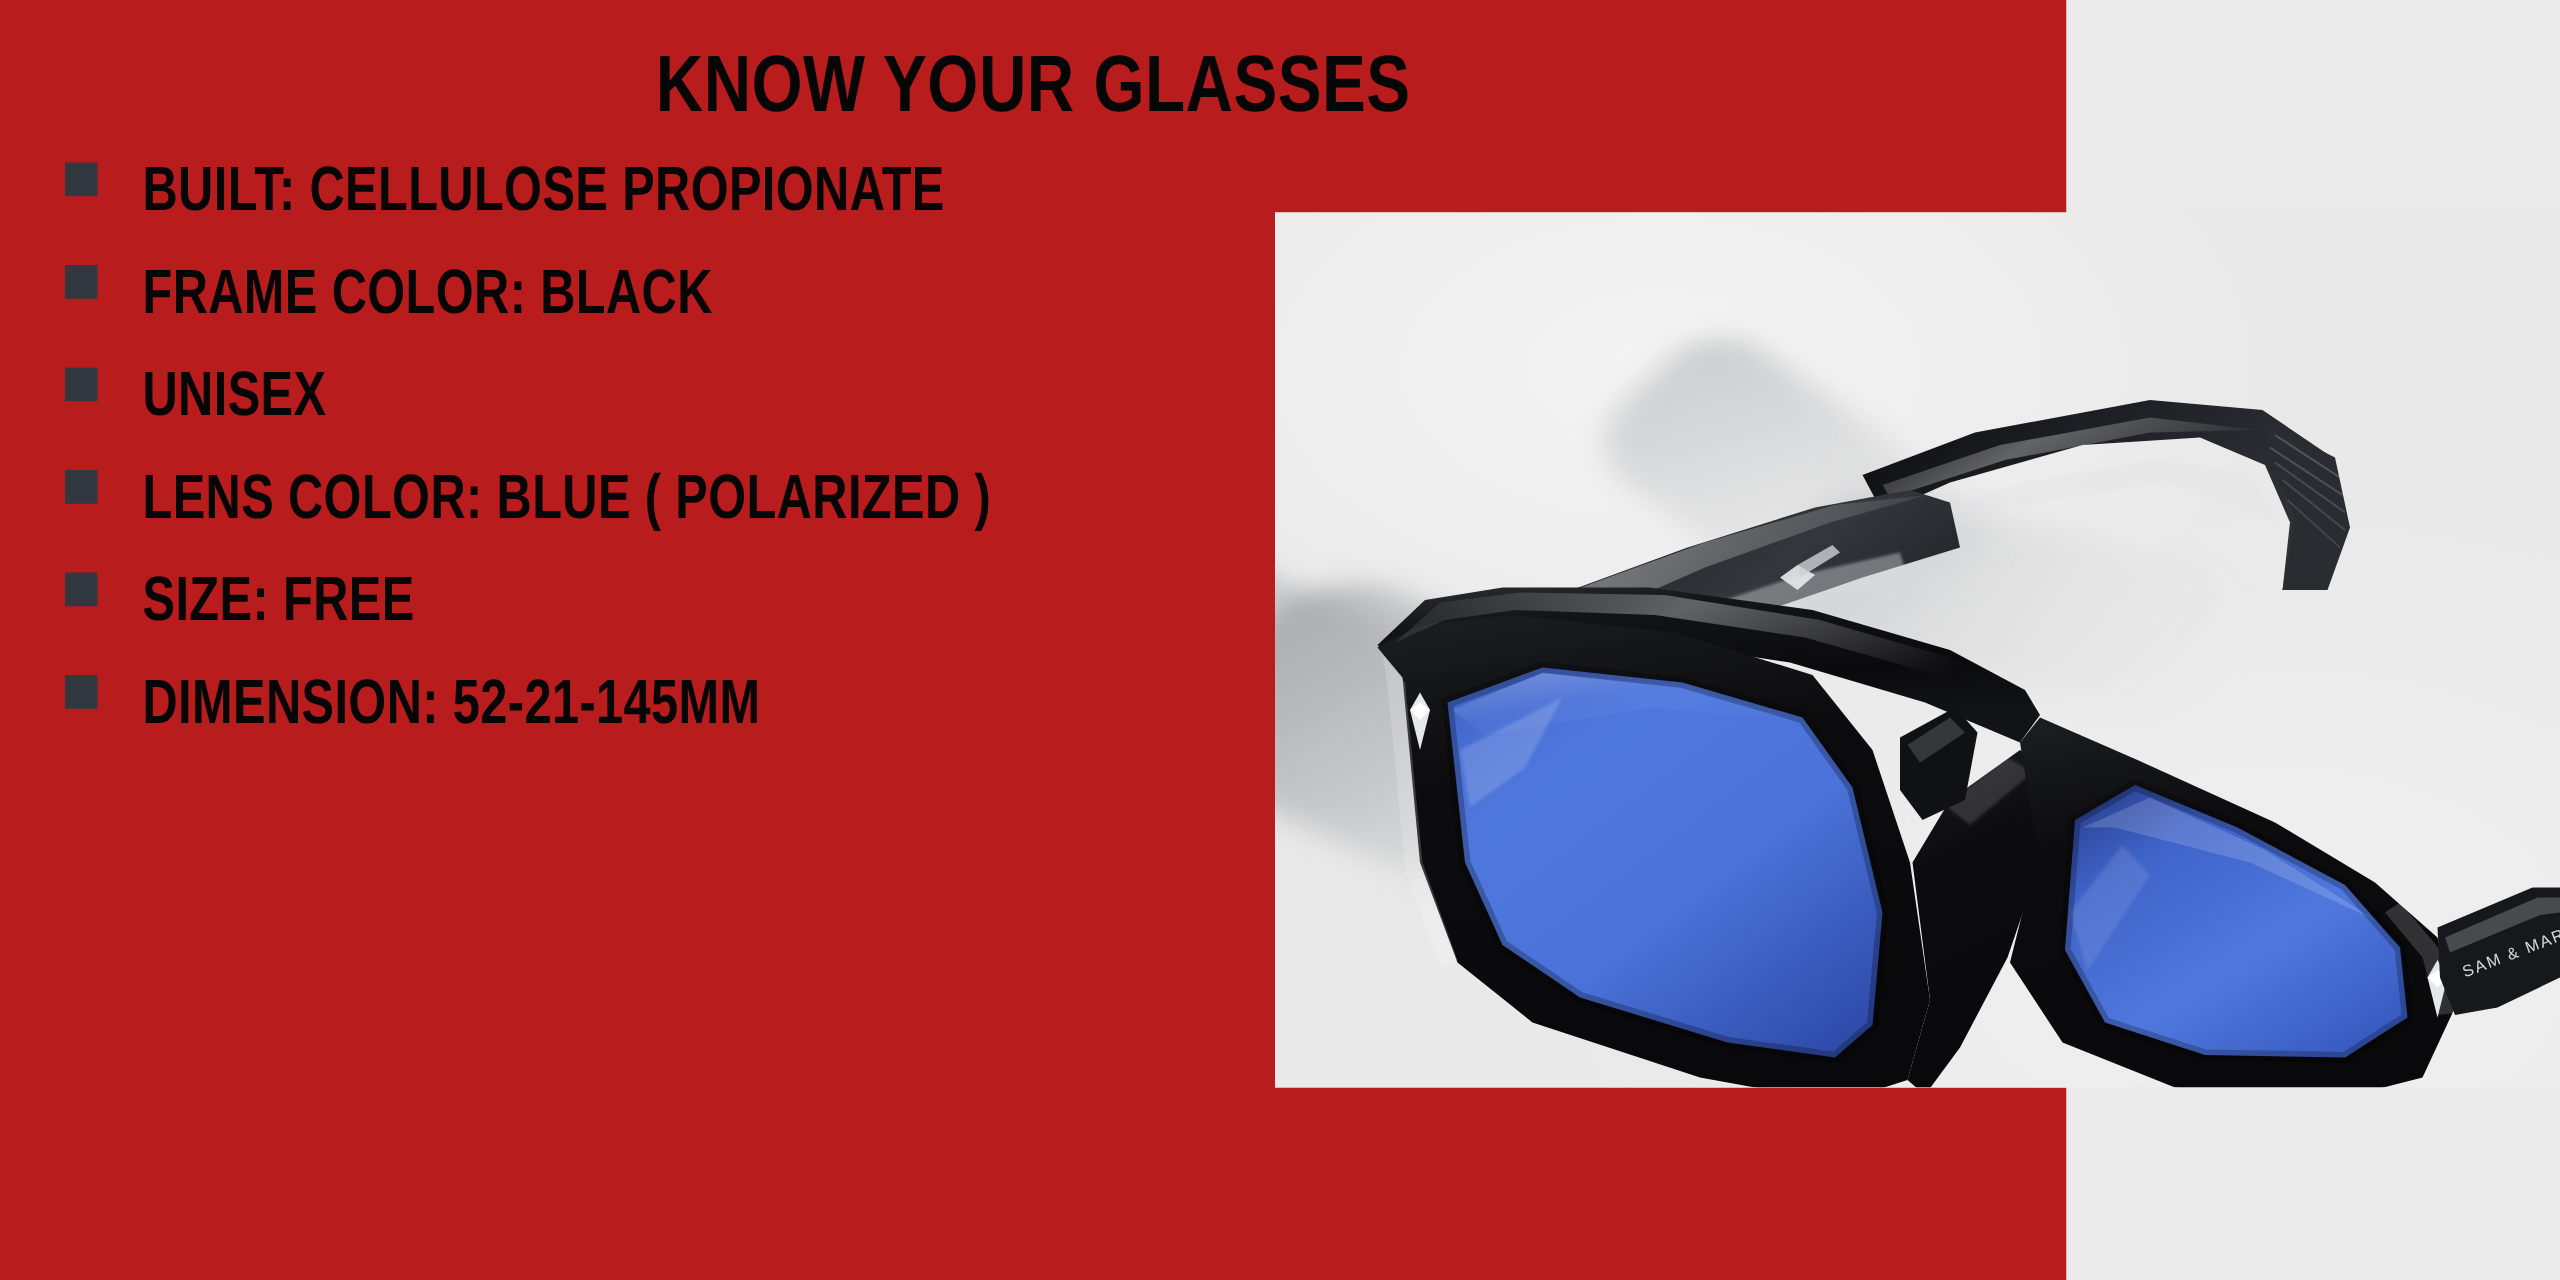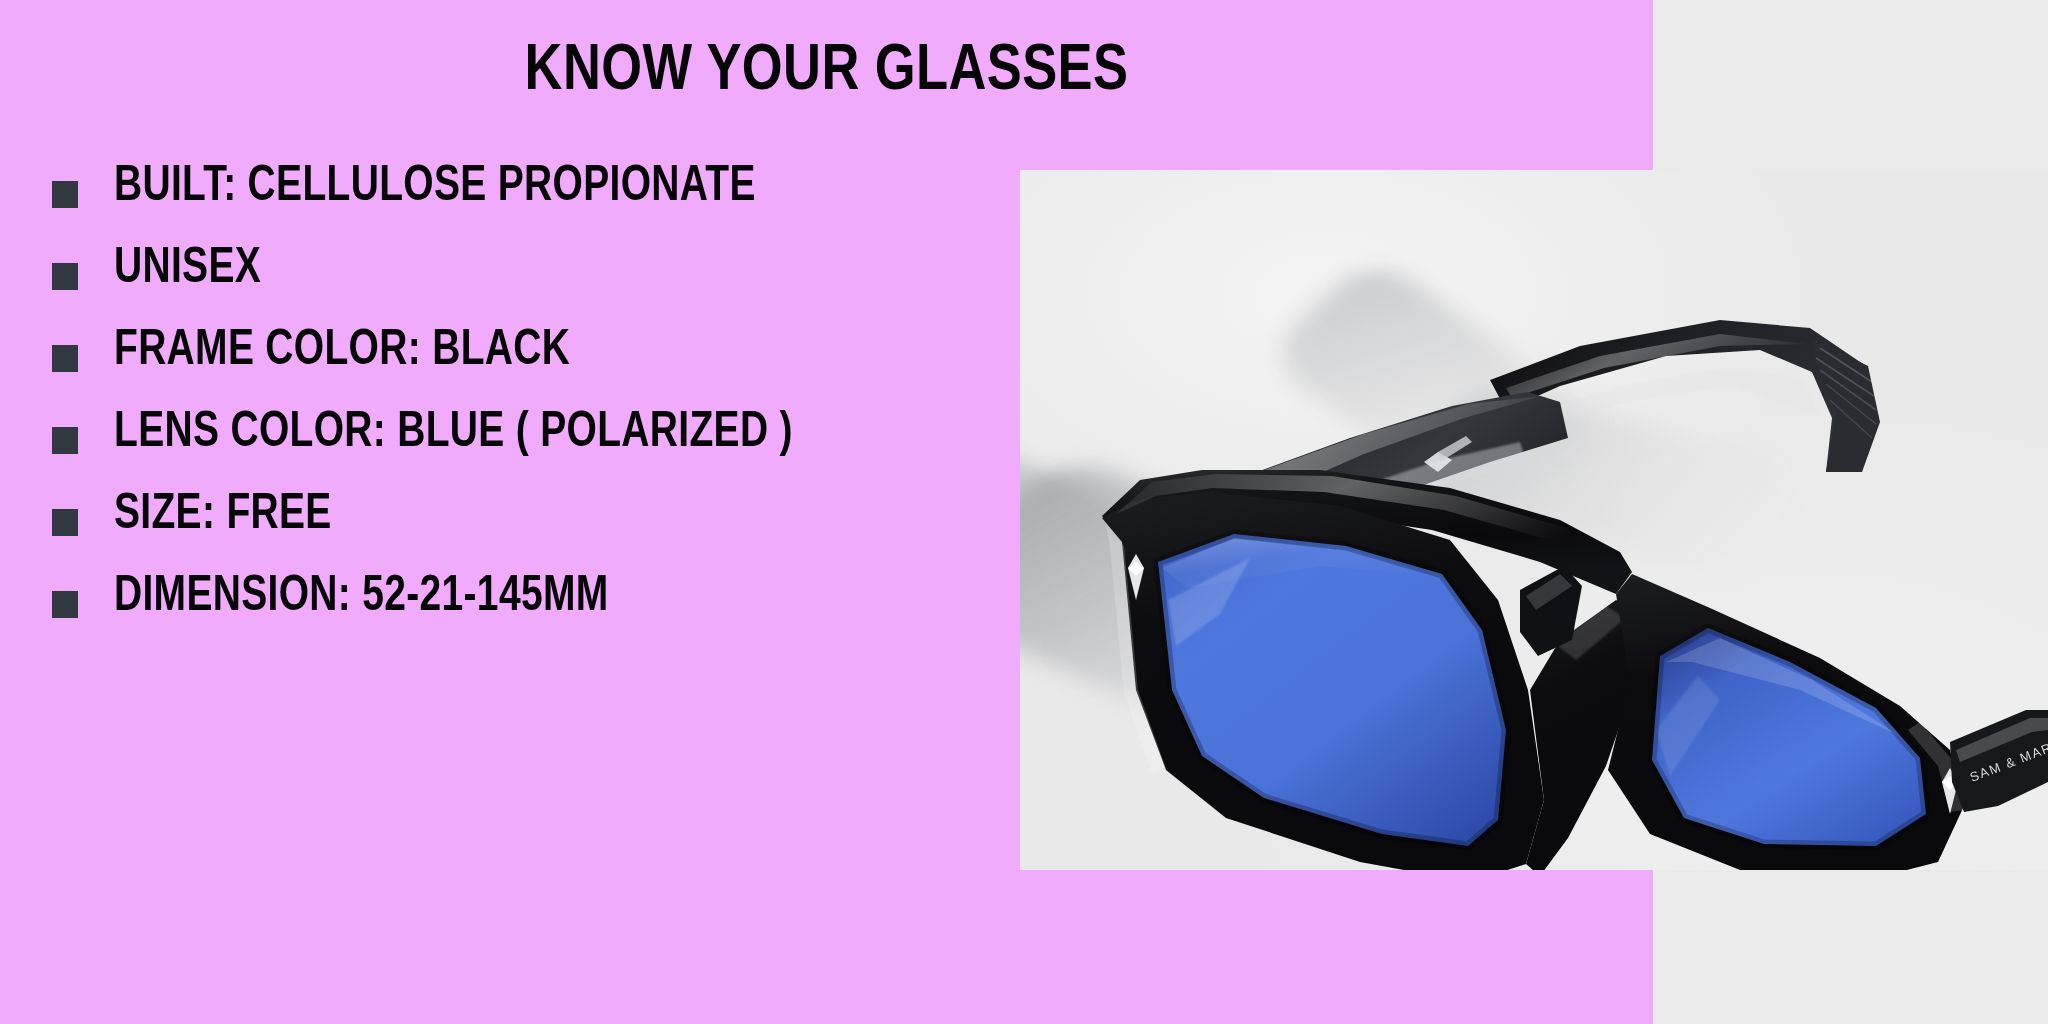--- a/index.html
+++ b/index.html
@@ -5,21 +5,21 @@
   * { margin:0; padding:0; box-sizing:border-box; }
   html,body {
     width:2048px; height:1024px;
     background:#eaeaea;
     font-family:"Liberation Sans", sans-serif;
     overflow:hidden;
   }
   .page {
     position:relative;
     width:1653px; height:1024px;
-    background:#f0abfc;
+    background:#b91c1c;
   }
 
   
   .title {
     position:absolute;
     left:0; right:0; top:34px;
     text-align:center;
     font-family:"Liberation Sans", sans-serif;
     font-weight:bold;
     font-size:64px;
@@ -34,21 +34,21 @@
   
   .spec-list {
     position:absolute;
     left:52px;
     top:126px;
     width:980px;
     list-style:none;
   }
   .spec-item {
     display:flex;
-    align-items:flex-end;
+    align-items:flex-start;
     height:82px;
   }
   .bullet {
     flex:0 0 auto;
     width:26px; height:27px;
     background:#323840;
     margin-right:36px;
     margin-top:4px;
   }
   .spec-text {
@@ -136,26 +136,26 @@
   <ul class="spec-list">
 
     <li class="spec-item">
       <span class="bullet"></span>
       <span class="spec-text">BUILT: CELLULOSE PROPIONATE</span>
     </li>
 
 
     <li class="spec-item">
       <span class="bullet"></span>
+      <span class="spec-text">FRAME COLOR: BLACK</span>
+    </li>
+
+    <li class="spec-item">
+      <span class="bullet"></span>
       <span class="spec-text">UNISEX</span>
-    </li>
-
-    <li class="spec-item">
-      <span class="bullet"></span>
-      <span class="spec-text">FRAME COLOR: BLACK</span>
     </li>
 
     <li class="spec-item">
       <span class="bullet"></span>
       <span class="spec-text">LENS COLOR: BLUE ( POLARIZED )</span>
     </li>
 
     <li class="spec-item">
       <span class="bullet"></span>
       <span class="spec-text">SIZE: FREE</span>

